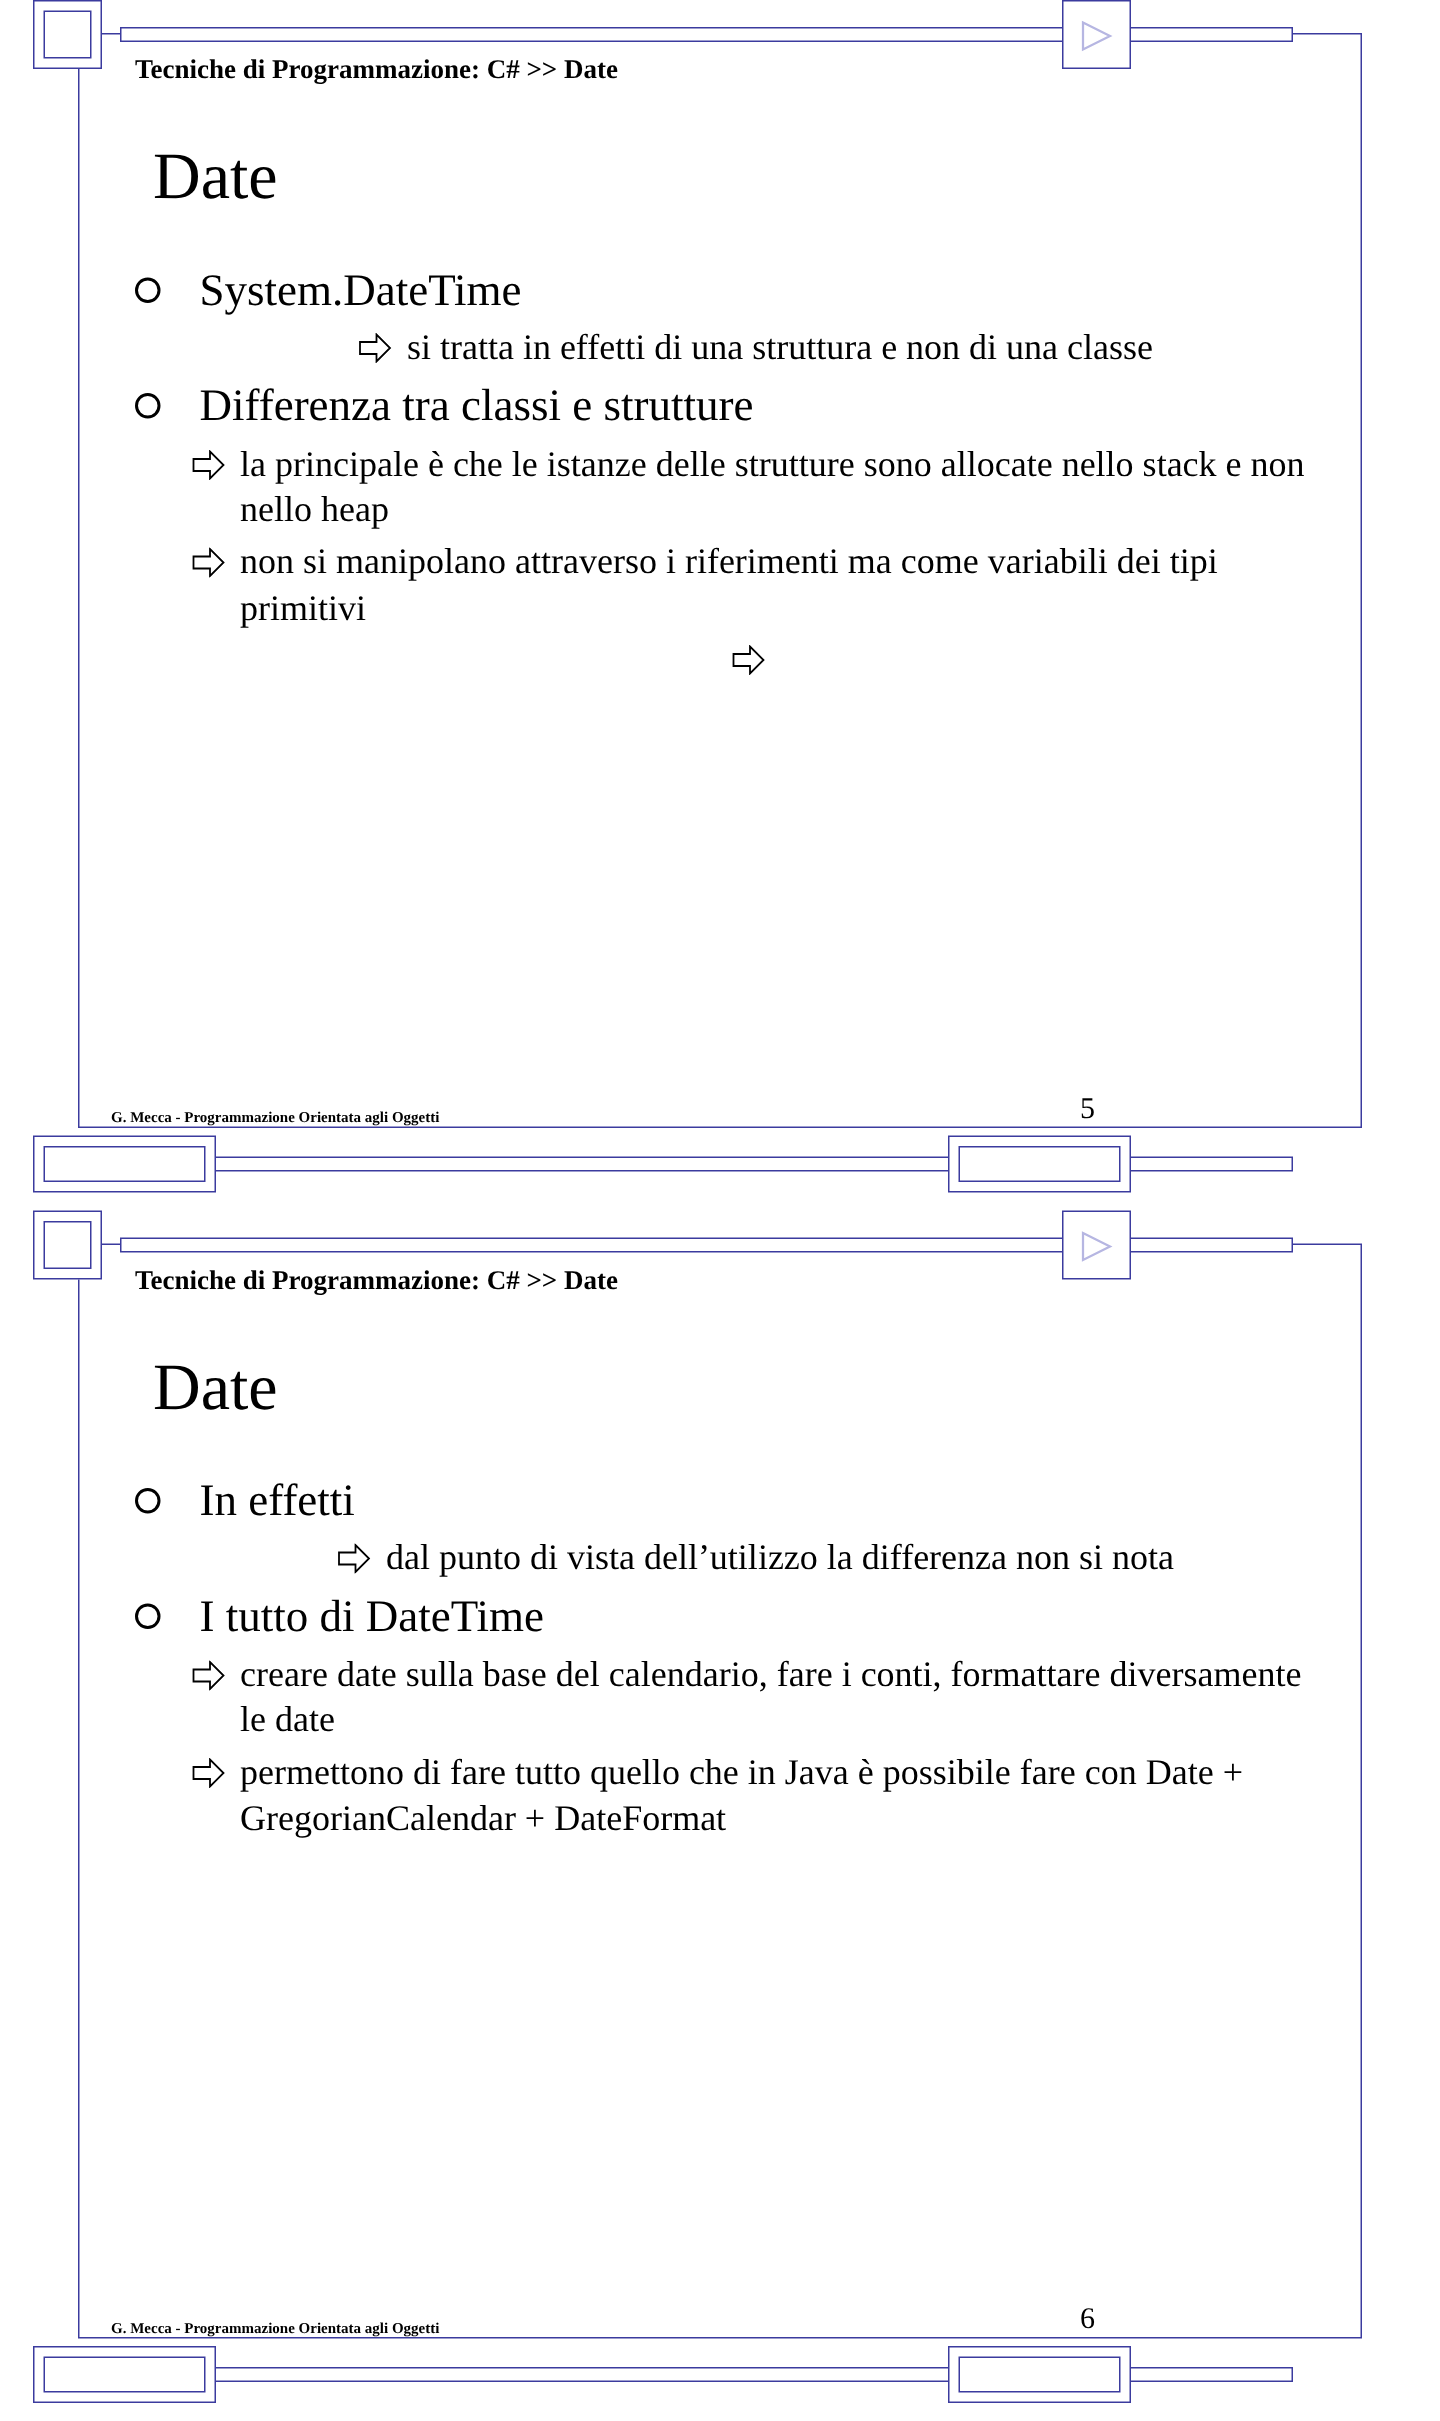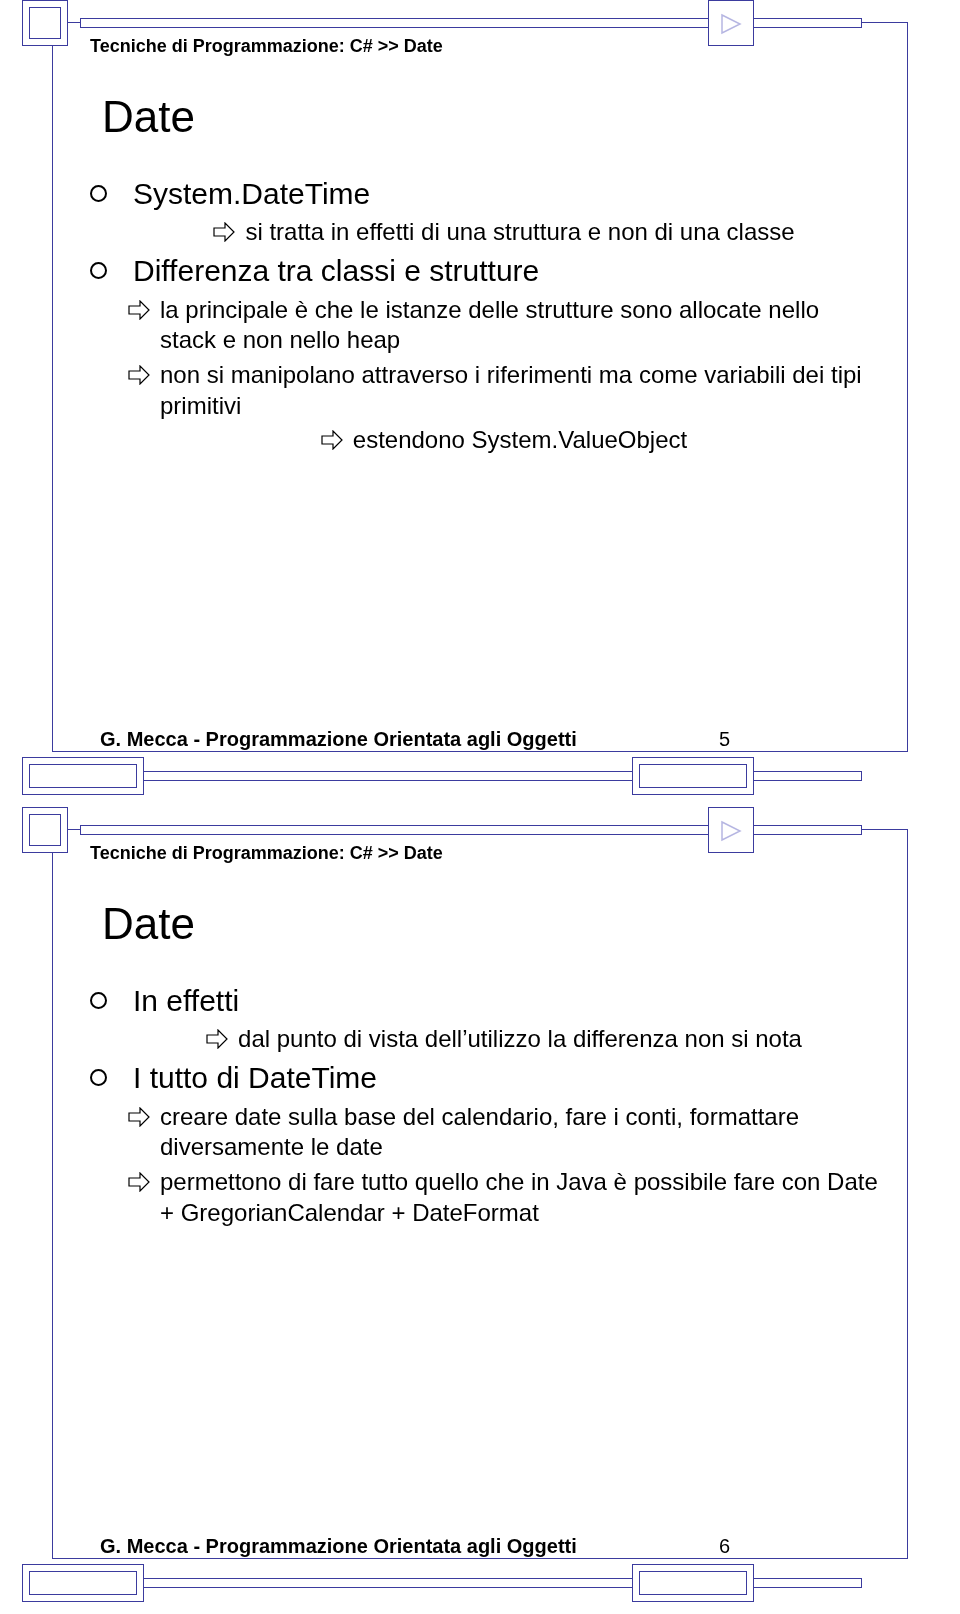--- a/index.html
+++ b/index.html
@@ -7,20 +7,21 @@
     padding: 0;
     background: #fff;
     font-family: Arial, Helvetica, sans-serif;
     width: 960px;
   }
   .slide {
     position: relative;
     width: 788px;
     height: 807px;
     box-sizing: border-box;
+    font-family: Liberation Serif, serif;
   }
   .outer-frame {
     position: absolute;
     left: 52px;
     top: 22px;
     width: 856px;
     height: 730px;
     border: 1px solid #3b3b9e;
     box-sizing: border-box;
   }
@@ -148,23 +149,23 @@
     content: "";
     position: absolute;
     left: 6px;
     top: 6px;
     right: 6px;
     bottom: 6px;
     border: 1px solid #3b3b9e;
   }
   .footer {
     position: absolute;
-    left: 100px;
+    left: 74px;
     bottom: 56px;
-    font-size: 20px;
+    font-size: 10px;
     font-weight: bold;
     color: #000;
   }
   .pagenum {
     position: absolute;
     right: 58px;
     bottom: 56px;
     font-size: 20px;
     color: #000;
   }
@@ -224,21 +225,20 @@
           </svg>
       </span>
       <span class="txt">non si manipolano attraverso i riferimenti ma come variabili dei tipi primitivi</span>
     </div>
     <div class="lvl2">
       <span class="arrow">
         <svg width="22" height="20" viewBox="0 0 22 20">
             <path d="M1 6 L12 6 L12 1 L21 10 L12 19 L12 14 L1 14 Z" fill="none" stroke="#000" stroke-width="1.2"></path>
           </svg>
       </span>
-      <span class="txt">estendono System.ValueObject</span>
     </div>
   </div>
 
   <div class="bottom-rail"></div>
   <div class="bl-box"></div>
   <div class="br-box"></div>
   <div class="footer">G. Mecca - Programmazione Orientata agli Oggetti</div>
   <div class="pagenum">5</div>
 </div>
 

